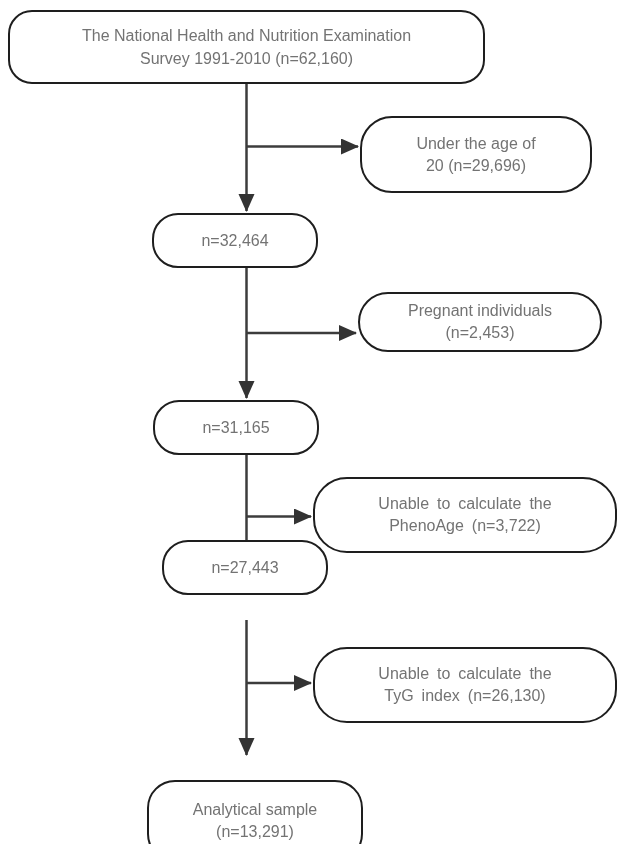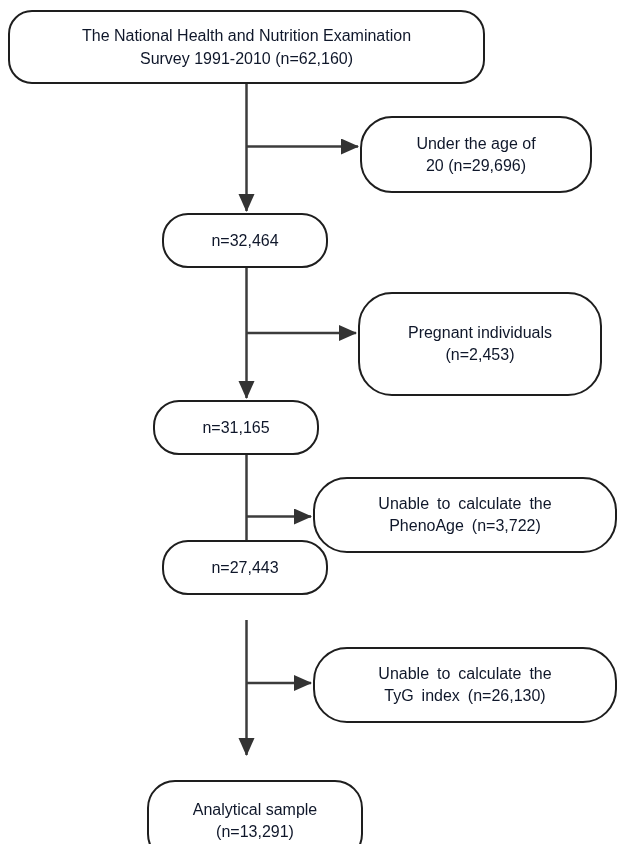--- a/index.html
+++ b/index.html
@@ -26,34 +26,34 @@
   .node {
     position: absolute;
     box-sizing: border-box;
     border: 2.5px solid #1e1e1e;
     background: #ffffff;
     display: flex;
     flex-direction: column;
     align-items: center;
     justify-content: center;
     text-align: center;
-    color: #0f172a;
+    color: #737373;
     font-size: 16px;
     line-height: 22px;
   }
   .node span { display: block; white-space: nowrap; }
 
   .node-start   { left: 8px;   top: 10px;  width: 477px; height: 74px; border-radius: 24px; line-height: 23px; }
-  .node-n1      { left: 162px; top: 213px; width: 166px; height: 55px; border-radius: 26px; }
+  .node-n1      { left: 152px; top: 213px; width: 166px; height: 55px; border-radius: 26px; }
   .node-n2      { left: 153px; top: 400px; width: 166px; height: 55px; border-radius: 26px; }
   .node-n3      { left: 162px; top: 540px; width: 166px; height: 55px; border-radius: 26px; }
   .node-final   { left: 147px; top: 757px; width: 216px; height: 82px; border-radius: 28px; margin-top: 23px; }
 
   .node-excl-1  { left: 360px; top: 116px; width: 232px; height: 77px; border-radius: 32px; }
-  .node-excl-2  { left: 358px; top: 292px; width: 244px; height: 104px; border-radius: 34px; }
+  .node-excl-2  { left: 358px; top: 292px; width: 244px; height: 60px; border-radius: 34px; }
   .node-excl-3  { left: 313px; top: 477px; width: 304px; height: 76px; border-radius: 34px; }
   .node-excl-4  { left: 313px; top: 647px; width: 304px; height: 76px; border-radius: 34px; }
 
   .wide-spacing span { word-spacing: 0.22em; }
 </style>
 </head>
 <body>
 
 <div class="canvas">
 

